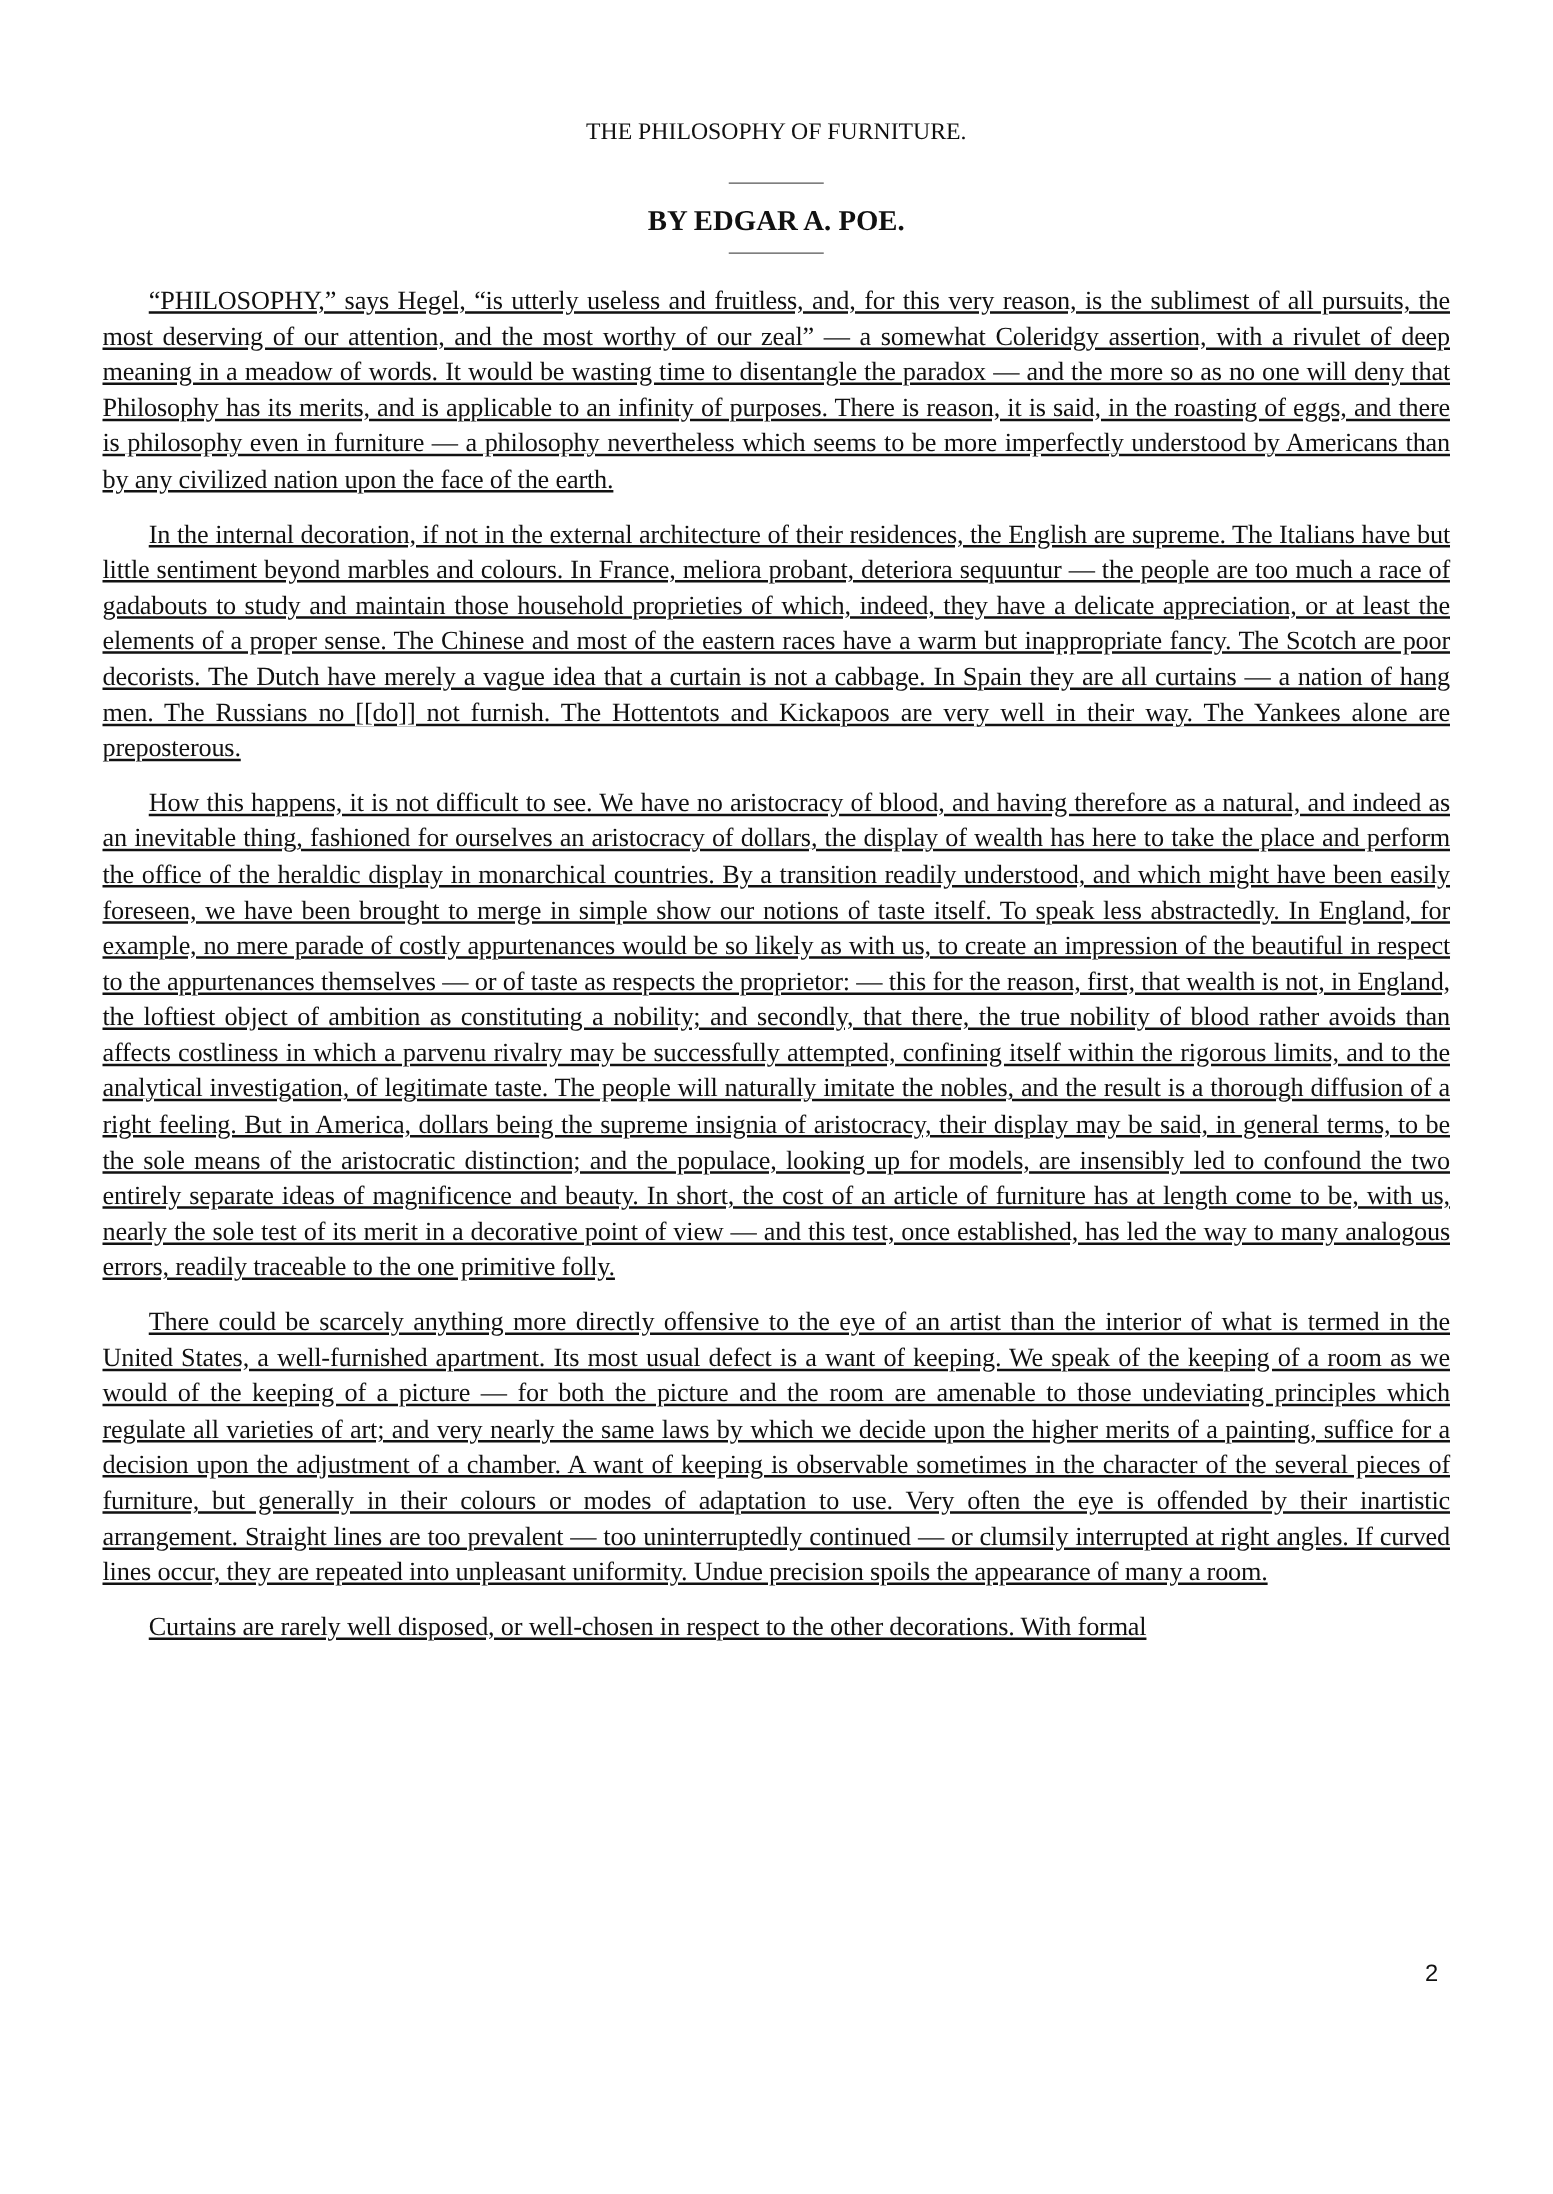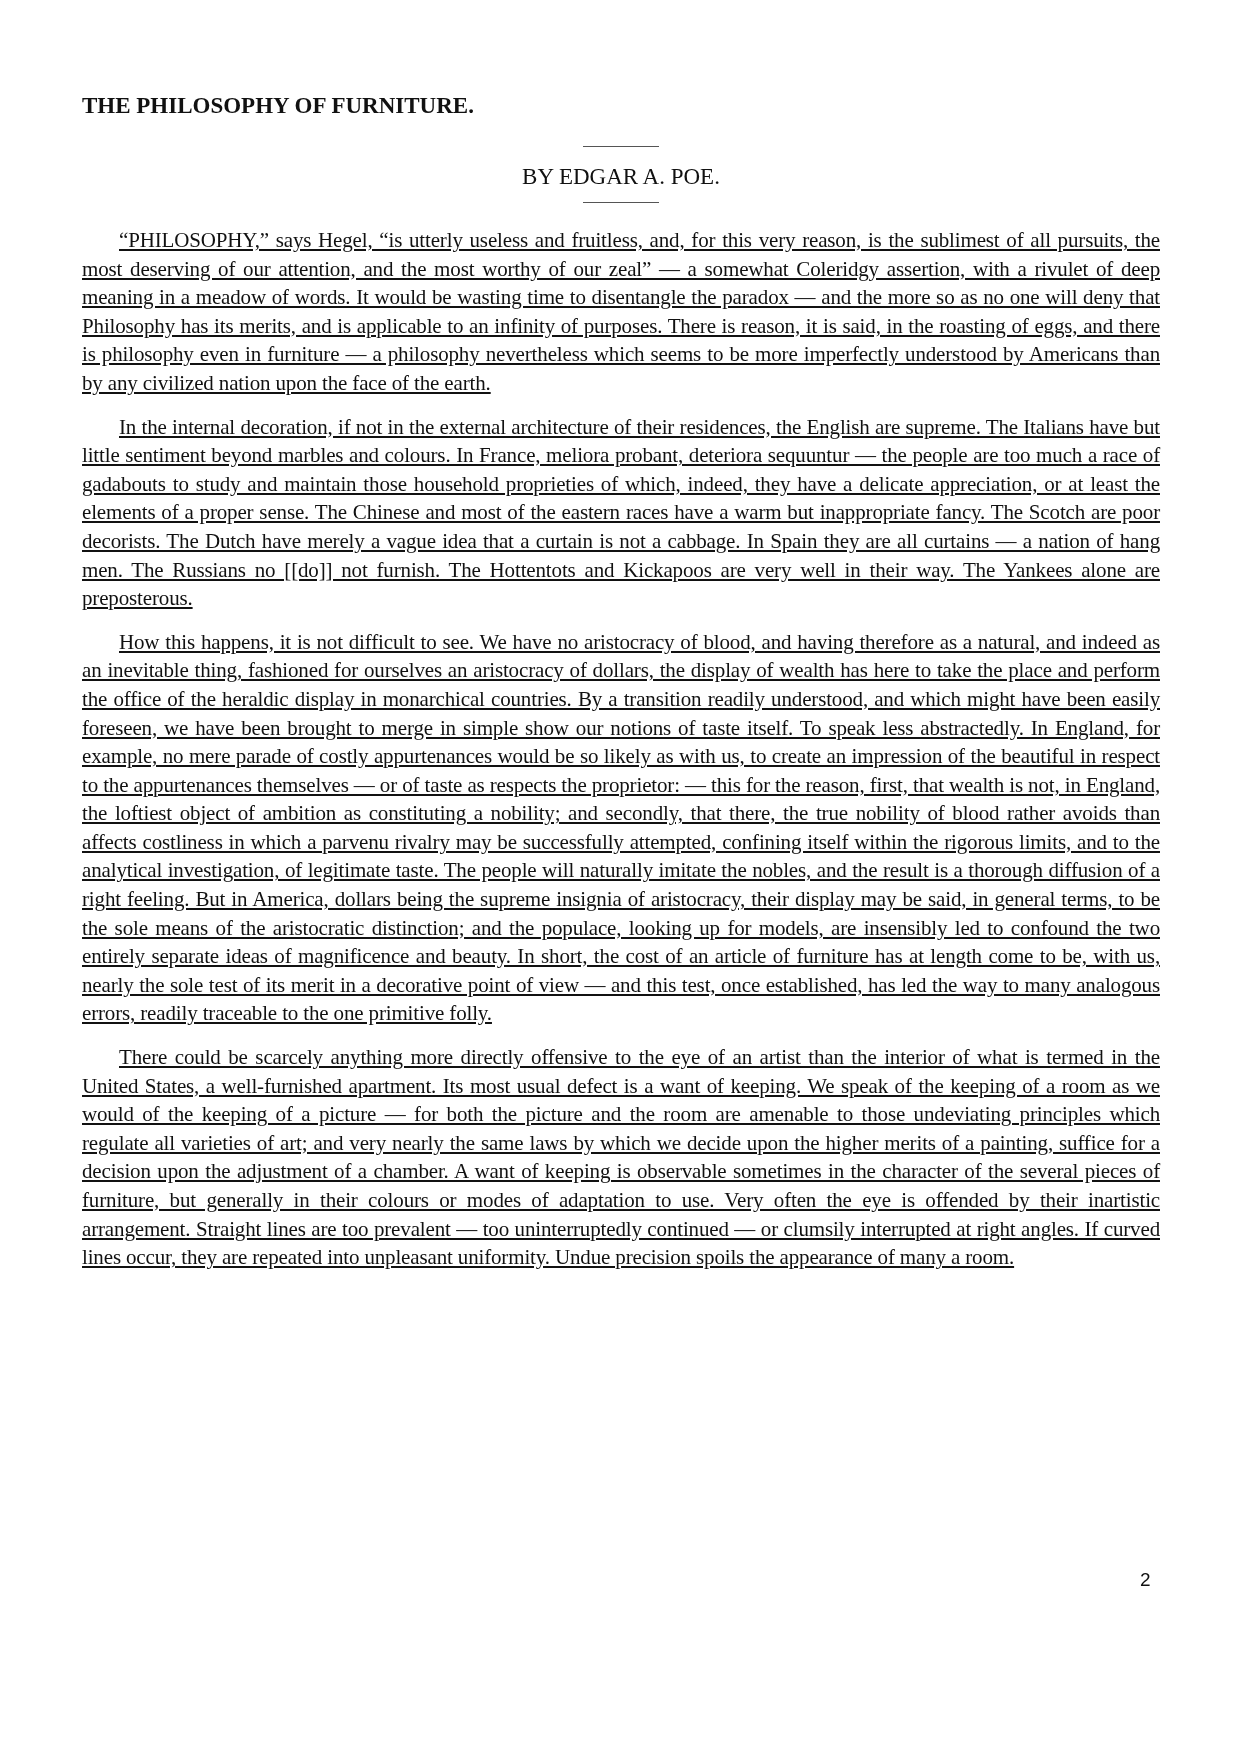--- a/index.html
+++ b/index.html
@@ -19,45 +19,46 @@
       position: absolute;
       left: 82px;
       top: 0;
       width: 1078px;
     }
     .title {
       position: absolute;
       left: 0;
       top: 92px;
       width: 1078px;
-      font-size: 23px;
+      text-align: center;
+      font-size: 19px;
       line-height: 28px;
       margin: 0;
-      font-weight: bold;
+      font-weight: normal;
     }
     .rule {
       position: absolute;
       left: 539px;
       width: 76px;
       margin-left: -38px;
       height: 0;
       border-top: 1.5px solid #555555;
     }
     .rule-1 { top: 146px; }
     .rule-2 { top: 202px; }
     .byline {
       position: absolute;
       left: 0;
       top: 163px;
       width: 1078px;
       text-align: center;
       font-size: 23px;
       line-height: 28px;
       margin: 0;
-      font-weight: normal;
+      font-weight: bold;
     }
     .body-text {
       position: absolute;
       left: 0;
       top: 226px;
       width: 1078px;
       text-decoration: underline;
     }
     .para {
       margin: 0 0 15px 0;
@@ -84,16 +85,17 @@
   <h1 class="title">THE PHILOSOPHY OF FURNITURE.</h1>
   <div class="rule rule-1"></div>
   <h2 class="byline">BY EDGAR A. POE.</h2>
   <div class="rule rule-2"></div>
 
   <div class="body-text">
     <p class="para">“PHILOSOPHY,” says Hegel, “is utterly useless and fruitless, and, for this very reason, is the sublimest of all pursuits, the most deserving of our attention, and the most worthy of our zeal” — a somewhat Coleridgy assertion, with a rivulet of deep meaning in a meadow of words. It would be wasting time to disentangle the paradox — and the more so as no one will deny that Philosophy has its merits, and is applicable to an infinity of purposes. There is reason, it is said, in the roasting of eggs, and there is philosophy even in furniture — a philosophy nevertheless which seems to be more imperfectly understood by Americans than by any civilized nation upon the face of the earth.</p>
     <p class="para">In the internal decoration, if not in the external architecture of their residences, the English are supreme. The Italians have but little sentiment beyond marbles and colours. In France, meliora probant, deteriora sequuntur — the people are too much a race of gadabouts to study and maintain those household proprieties of which, indeed, they have a delicate appreciation, or at least the elements of a proper sense. The Chinese and most of the eastern races have a warm but inappropriate fancy. The Scotch are poor decorists. The Dutch have merely a vague idea that a curtain is not a cabbage. In Spain they are all curtains — a nation of hang men. The Russians no [[do]] not furnish. The Hottentots and Kickapoos are very well in their way. The Yankees alone are preposterous.</p>
     <p class="para">How this happens, it is not difficult to see. We have no aristocracy of blood, and having therefore as a natural, and indeed as an inevitable thing, fashioned for ourselves an aristocracy of dollars, the display of wealth has here to take the place and perform the office of the heraldic display in monarchical countries. By a transition readily understood, and which might have been easily foreseen, we have been brought to merge in simple show our notions of taste itself. To speak less abstractedly. In England, for example, no mere parade of costly appurtenances would be so likely as with us, to create an impression of the beautiful in respect to the appurtenances themselves — or of taste as respects the proprietor: — this for the reason, first, that wealth is not, in England, the loftiest object of ambition as constituting a nobility; and secondly, that there, the true nobility of blood rather avoids than affects costliness in which a parvenu rivalry may be successfully attempted, confining itself within the rigorous limits, and to the analytical investigation, of legitimate taste. The people will naturally imitate the nobles, and the result is a thorough diffusion of a right feeling. But in America, dollars being the supreme insignia of aristocracy, their display may be said, in general terms, to be the sole means of the aristocratic distinction; and the populace, looking up for models, are insensibly led to confound the two entirely separate ideas of magnificence and beauty. In short, the cost of an article of furniture has at length come to be, with us, nearly the sole test of its merit in a decorative point of view — and this test, once established, has led the way to many analogous errors, readily traceable to the one primitive folly.</p>
     <p class="para">There could be scarcely anything more directly offensive to the eye of an artist than the interior of what is termed in the United States, a well-furnished apartment. Its most usual defect is a want of keeping. We speak of the keeping of a room as we would of the keeping of a picture — for both the picture and the room are amenable to those undeviating principles which regulate all varieties of art; and very nearly the same laws by which we decide upon the higher merits of a painting, suffice for a decision upon the adjustment of a chamber. A want of keeping is observable sometimes in the character of the several pieces of furniture, but generally in their colours or modes of adaptation to use. Very often the eye is offended by their inartistic arrangement. Straight lines are too prevalent — too uninterruptedly continued — or clumsily interrupted at right angles. If curved lines occur, they are repeated into unpleasant uniformity. Undue precision spoils the appearance of many a room.</p>
+    <p class="para">Curtains are rarely well disposed, or well-chosen in respect to the other decorations. With formal</p>
   </div>
 </div>
 
 <div class="page-number">2</div>
 
 </body></html>

